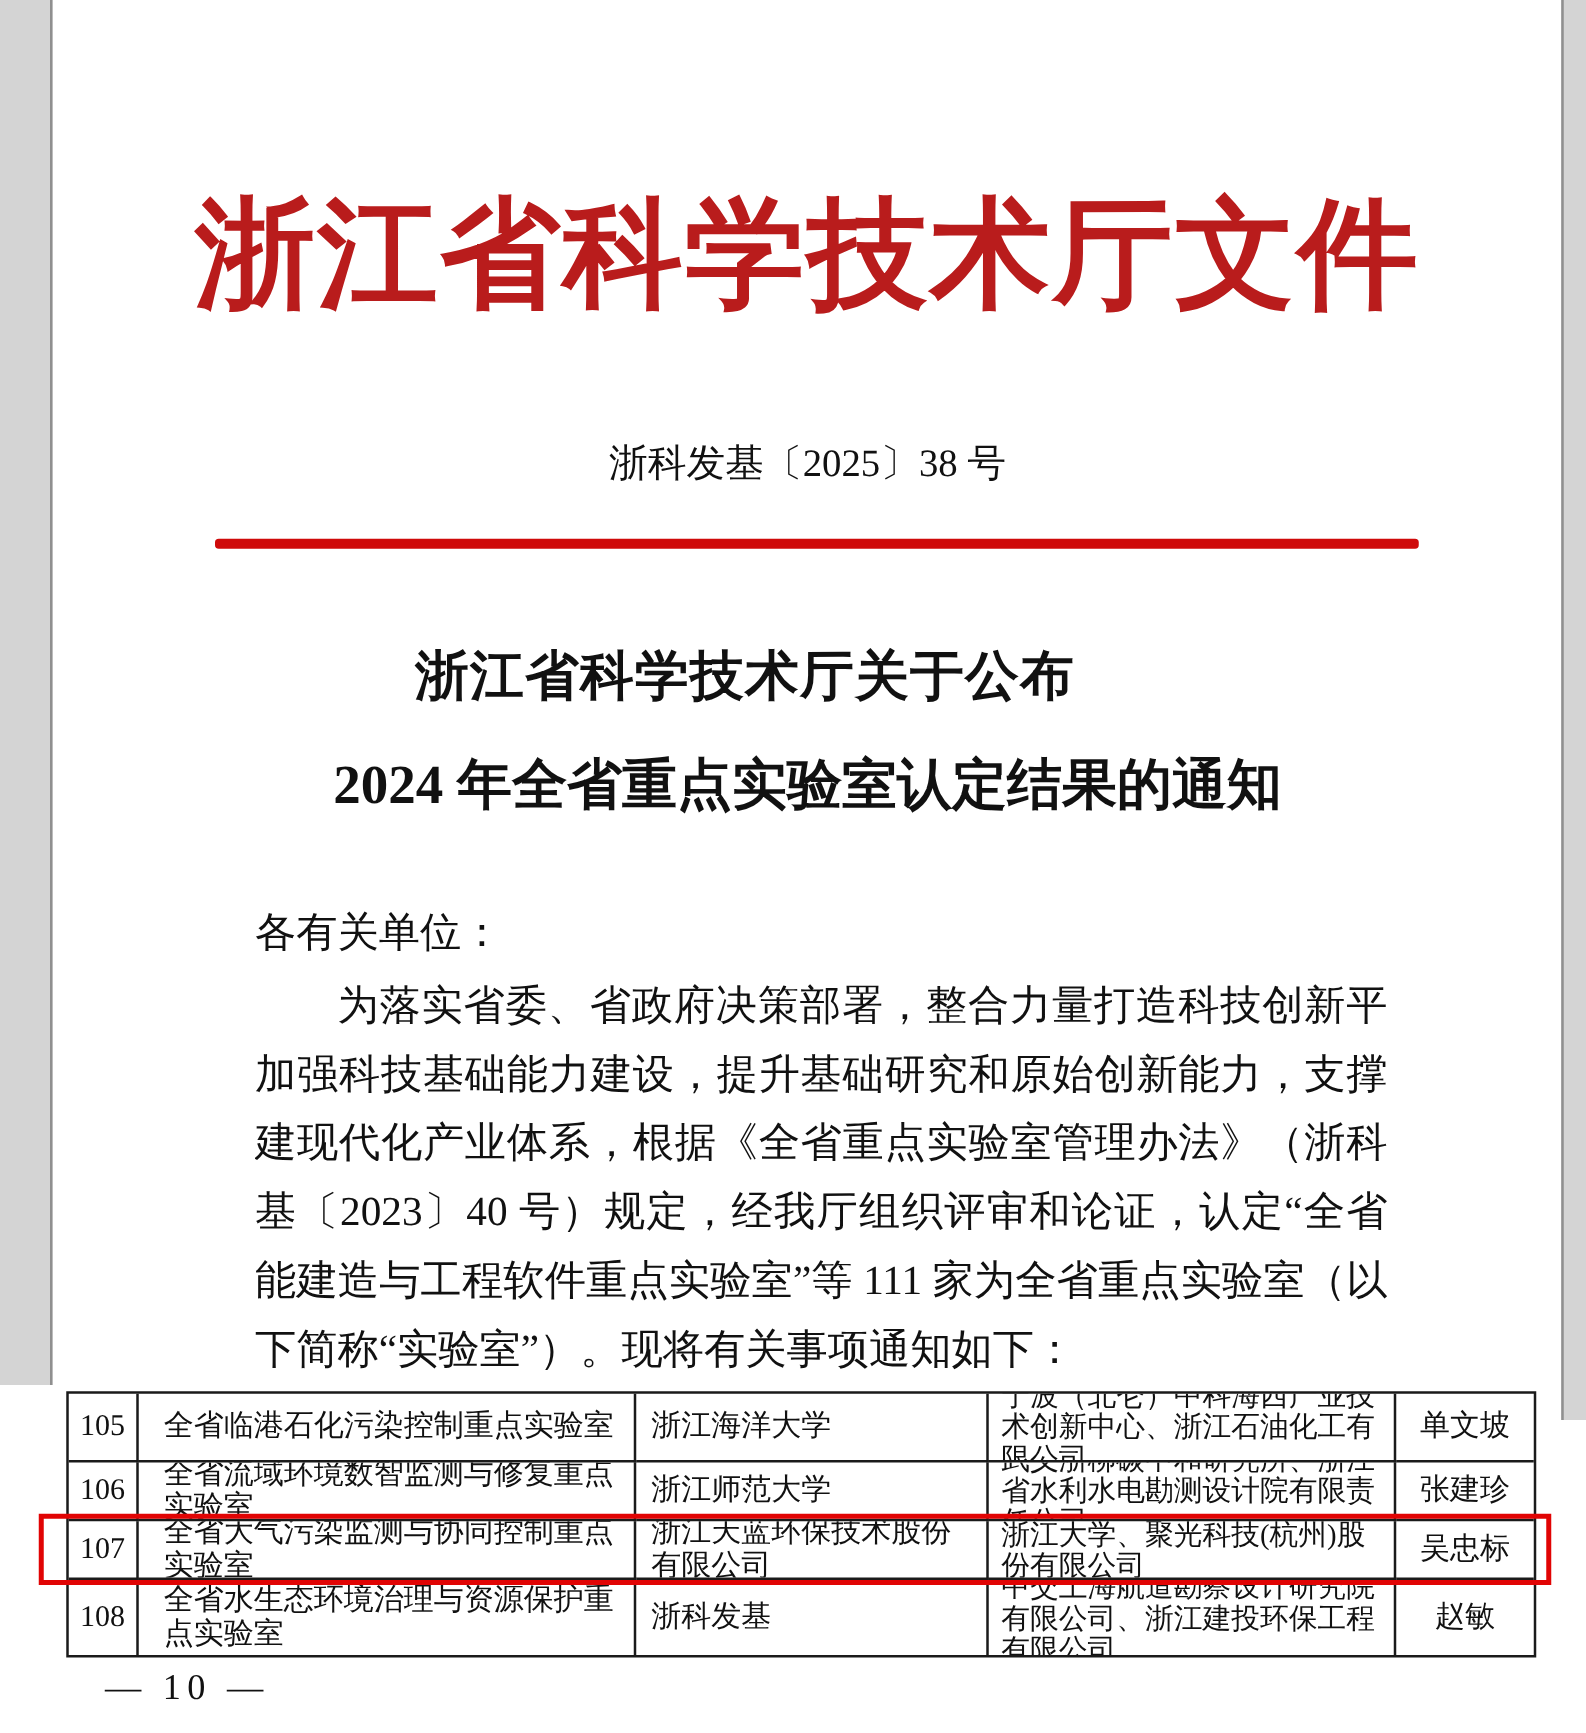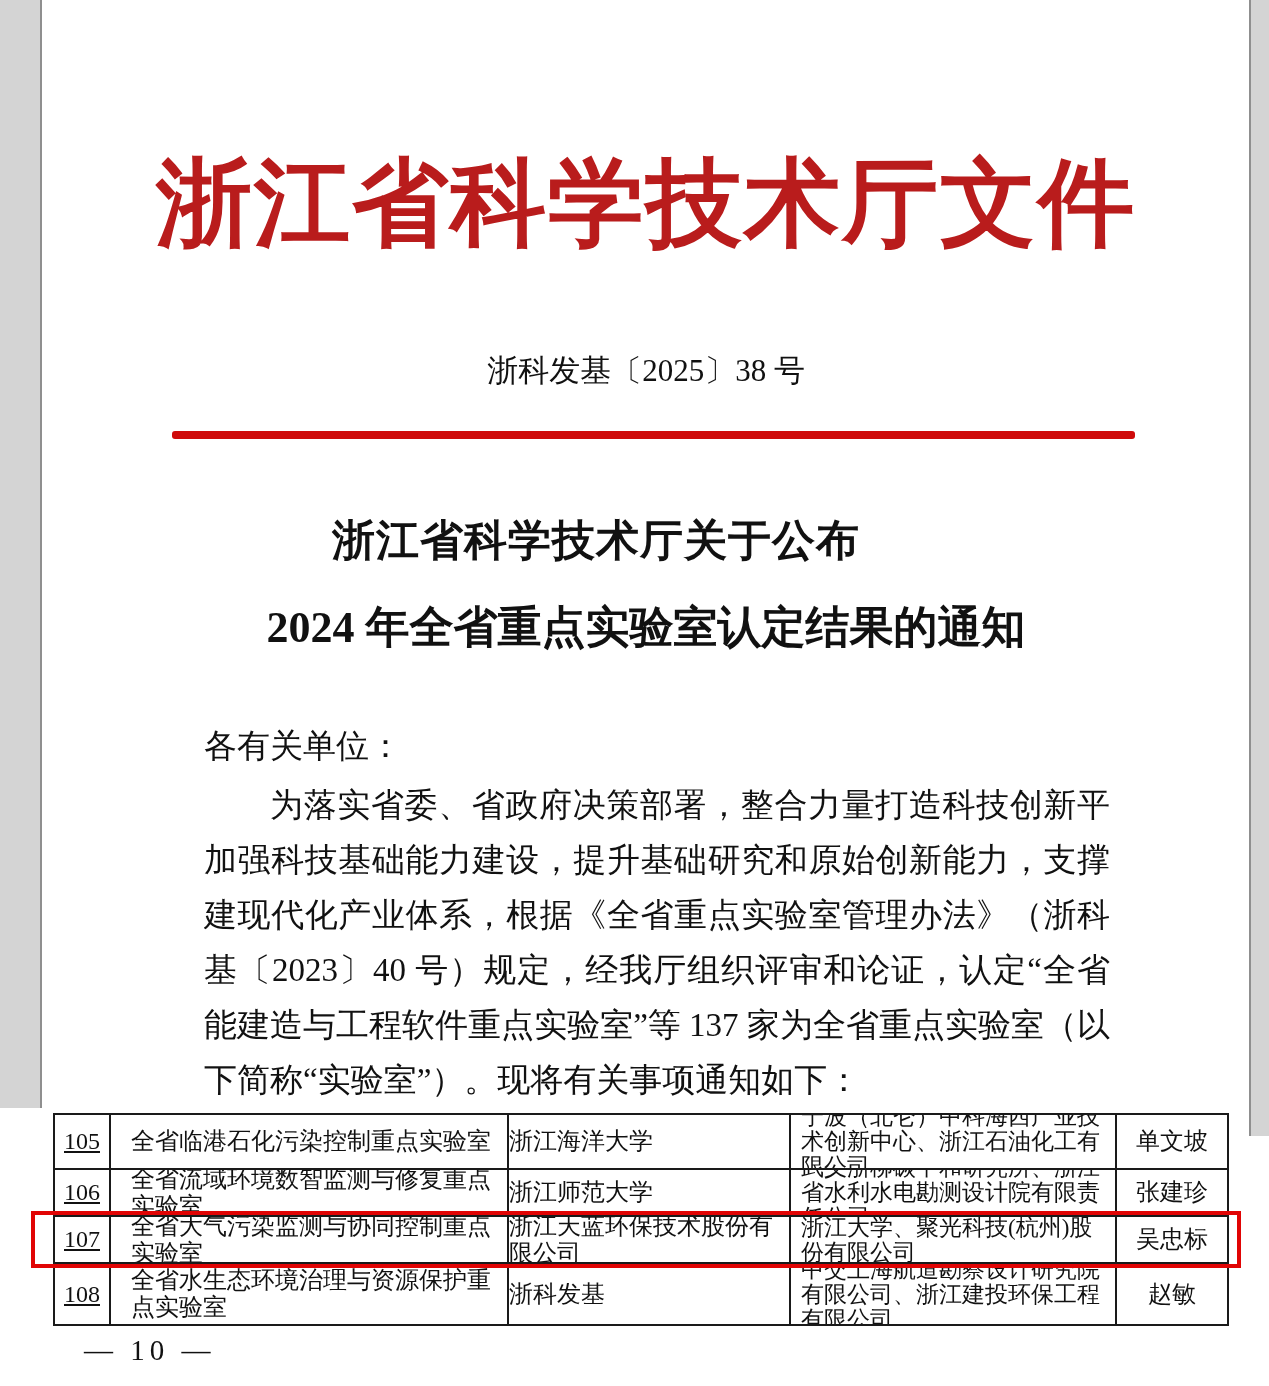--- a/index.html
+++ b/index.html
@@ -45,23 +45,23 @@
     display:grid; grid-template-columns:56px 398px 282px 326px 110px;
     grid-template-rows:55px 47px 47px 60px; font-size:24px;
   }
   .cell {
     border-right:2px solid #1a1a1a; border-bottom:2px solid #1a1a1a;
     box-sizing:border-box; display:flex; align-items:center; overflow:hidden;
     line-height:27px;
   }
   .cell.last-col { border-right:none; }
   .cell.last-row { border-bottom:none; }
-  .cell.c-no { justify-content:center;text-decoration:underline; }
+  .cell.c-no { justify-content:center; }
   .cell.c-lab { padding-left:20px; }
-  .cell.c-host { padding-right:6px; }
+  .cell.c-host { padding-left:12px; padding-right:6px; }
   .cell.c-partner { padding:0 0 0 10px; font-size:23px; line-height:25px; }
   .cell.c-dir { justify-content:center; }
   .highlight-box {
     position:absolute; left:31px; top:1211px; width:1210px; height:57px;
     border:4px solid #e10404; box-sizing:border-box; pointer-events:none;
   }
   .page-number { position:absolute; left:84px; top:1334px; font-size:29px; letter-spacing:5px; }
 </style>
 </head>
 <body>
@@ -80,21 +80,21 @@
   <div class="notice-title-1">浙江省科学技术厅关于公布</div>
   <div class="notice-title-2">2024 年全省重点实验室认定结果的通知</div>
 
   <div class="salutation">各有关单位：</div>
 
   <div class="body-block">
     <div class="body-line stretch indent">为落实省委、省政府决策部署，整合力量打造科技创新平台，</div>
     <div class="body-line stretch">加强科技基础能力建设，提升基础研究和原始创新能力，支撑构</div>
     <div class="body-line stretch">建现代化产业体系，根据《全省重点实验室管理办法》（浙科发</div>
     <div class="body-line stretch">基〔2023〕40 号）规定，经我厅组织评审和论证，认定“全省智</div>
-    <div class="body-line stretch">能建造与工程软件重点实验室”等 137 家为全省重点实验室（以</div>
+    <div class="body-line stretch">能建造与工程软件重点实验室”等 111 家为全省重点实验室（以</div>
     <div class="body-line">下简称“实验室”）。现将有关事项通知如下：</div>
   </div>
 
   <div class="grid-table">
 
     <div class="cell c-no">105</div>
     <div class="cell c-lab">全省临港石化污染控制重点实验室</div>
     <div class="cell c-host">浙江海洋大学</div>
     <div class="cell c-partner">宁波（北仑）中科海西产业技术创新中心、浙江石油化工有限公司</div>
     <div class="cell c-dir last-col">单文坡</div>

